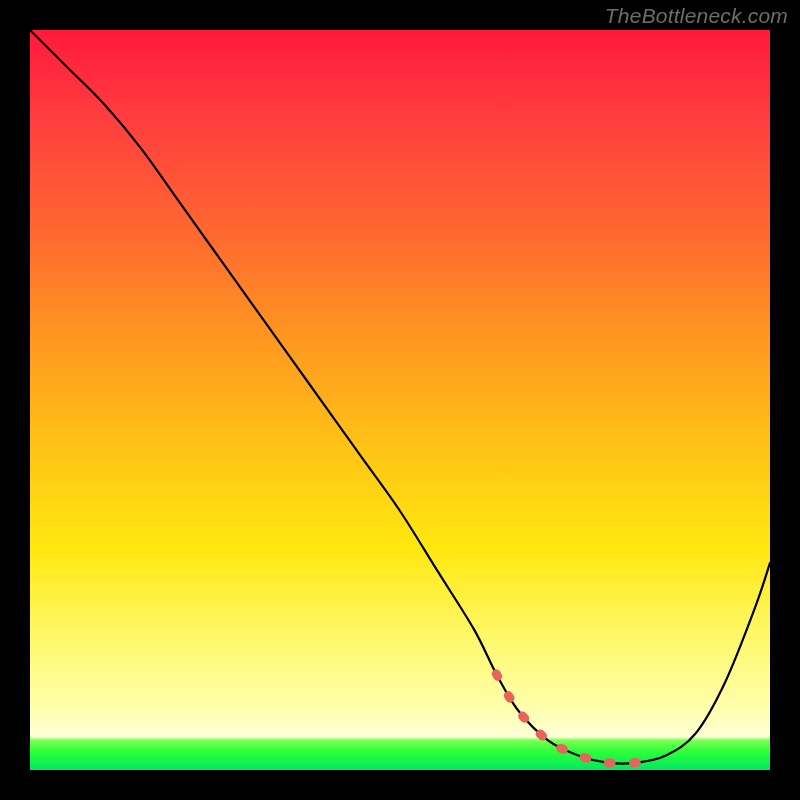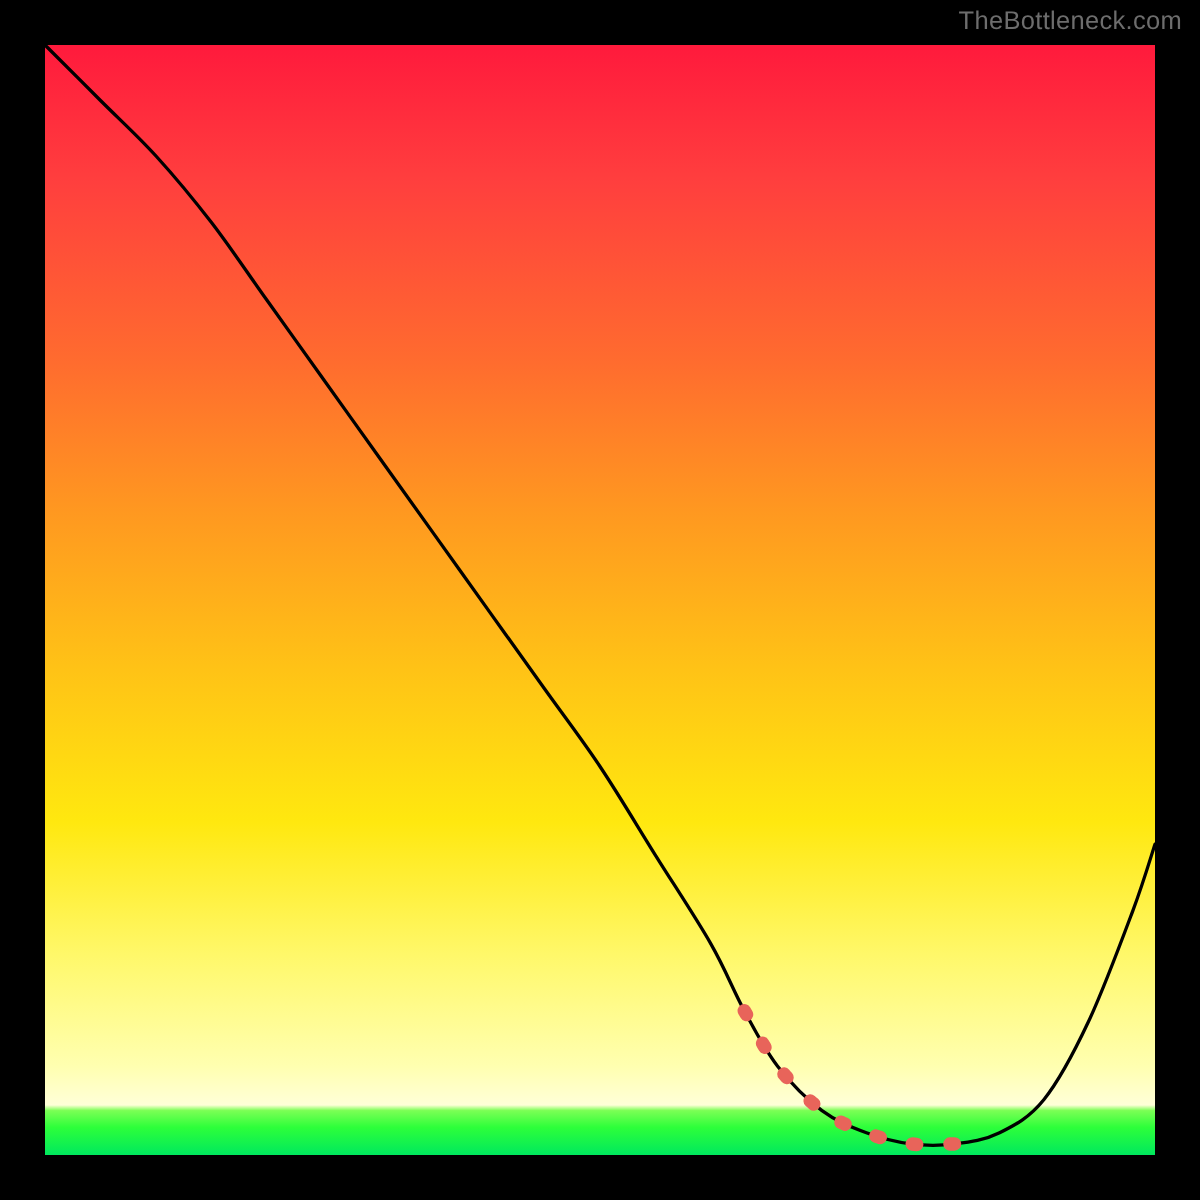--- a/index.html
+++ b/index.html
@@ -62,24 +62,25 @@
     stroke-width: 9;
     stroke-linecap: round;
     stroke-linejoin: round;
     stroke-dasharray: 3 22;
   }
   .watermark {
     position: absolute;
     top: 4px;
     right: 12px;
     color: #6d6d6d;
-    font-size: 17px;
+    font-size: 21px;
     font-weight: 500;
     letter-spacing: 0.2px;
     user-select: none;
+    font-style: italic;
   }
 </style>
 </head>
 <body>
 
 <div class="frame">
 
   <div class="watermark">TheBottleneck.com</div>
 
   <div class="plot-area">

